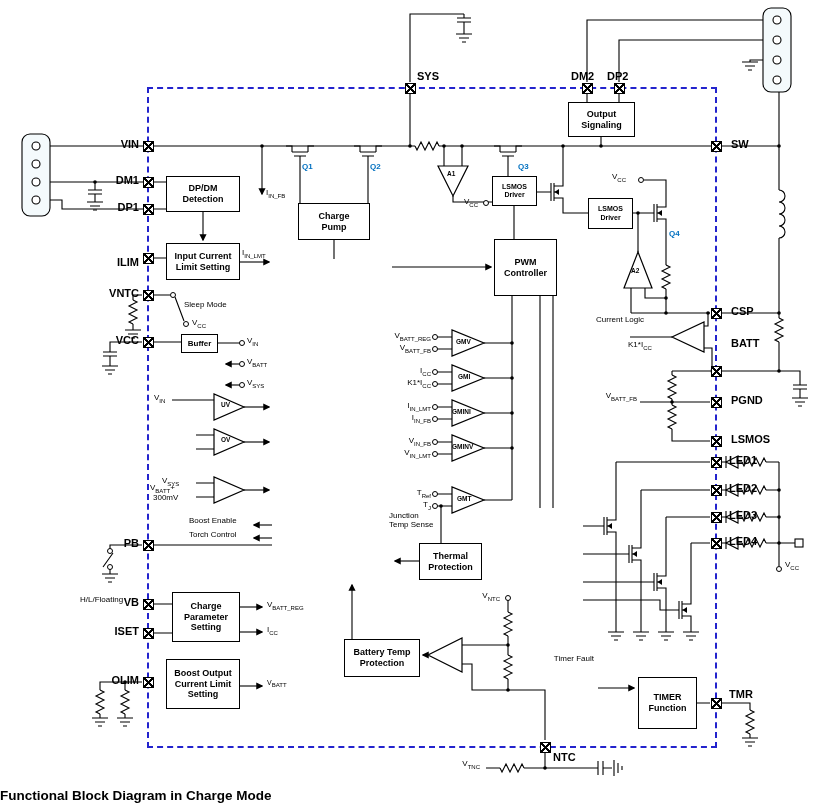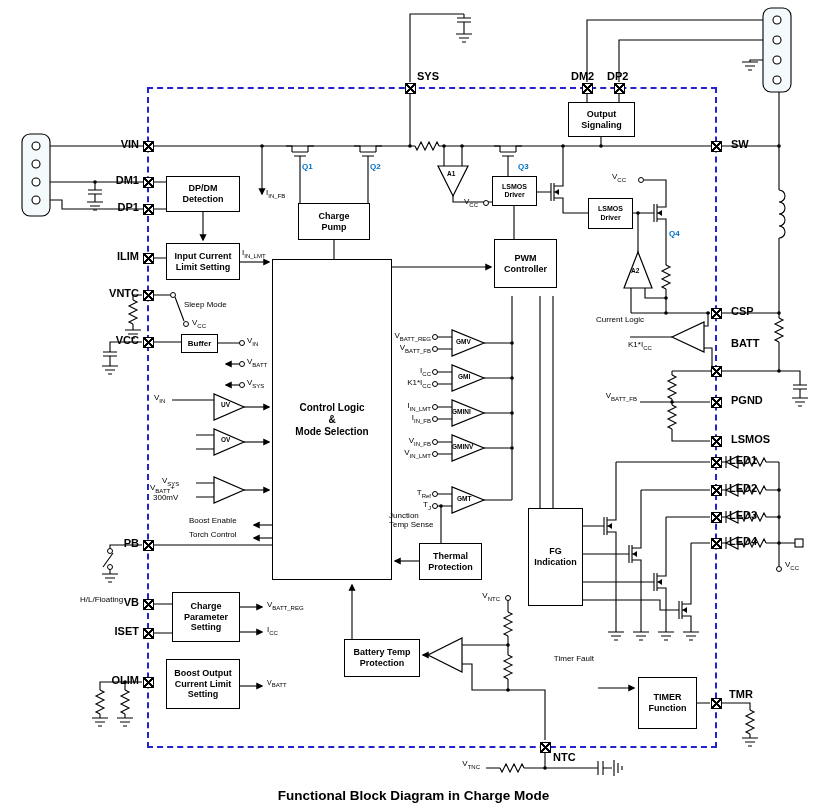--- a/index.html
+++ b/index.html
@@ -11,21 +11,21 @@
 .block{position:absolute;z-index:3;border:1.4px solid #000;background:#fff;display:flex;align-items:center;justify-content:center;text-align:center;font-weight:700;font-size:9px;line-height:1.2;white-space:pre-line}
 .block.sm{font-size:7px}
 .block.lg{font-size:10px}
 .plabel{position:absolute;z-index:4;font-weight:700;font-size:11px;white-space:nowrap}
 .sig{position:absolute;z-index:4;font-size:8px;white-space:pre-line;line-height:1.15;}
 .sig sub{font-size:6px}
 .amp{position:absolute;z-index:4;font-size:6.5px;font-weight:700}
 .fetl{position:absolute;z-index:4;font-size:8px;font-weight:700;color:#0070c0}
 .r{transform:translateX(-100%)}
 .pin{position:absolute;z-index:6;width:11px;height:11px;margin:-5.5px 0 0 -5.5px;border:1.2px solid #000;background:linear-gradient(45deg,transparent 43%,#000 43%,#000 57%,transparent 57%),linear-gradient(135deg,transparent 43%,#000 43%,#000 57%,transparent 57%),#fff}
-.title{position:absolute;z-index:4;left:0;width:100%;top:788px;text-align:center;font-weight:700;font-size:13.5px}
+.title{position:absolute;z-index:4;left:0;width:100%;top:788px;font-weight:700;font-size:13.5px}
 </style>
 </head>
 <body>
 
 <div id="stage">
 
 <div class="boundary"></div>
 
 <svg class="wires" width="827" height="809" viewBox="0 0 827 809">
 <defs>
@@ -278,44 +278,39 @@
         <circle cx="779" cy="569" r="2.5"></circle>
 </g>
 </svg>
 
 <div class="block" style="left:166px;top:176px;width:74px;height:36px">DP/DM
 Detection</div>
 <div class="block" style="left:166px;top:243px;width:74px;height:37px">Input Current
 Limit Setting</div>
 <div class="block" style="left:298px;top:203px;width:72px;height:37px">Charge
 Pump</div>
-<div class="block lg" style="left:272px;top:259px;width:120px;height:321px">Control Logic
-&amp;
-Mode Selection</div>
 <div class="block" style="left:181px;top:334px;width:37px;height:19px;font-size:8px">Buffer</div>
 <div class="block" style="left:172px;top:592px;width:68px;height:50px">Charge
 Parameter
 Setting</div>
 <div class="block" style="left:166px;top:659px;width:74px;height:50px">Boost Output
 Current Limit
 Setting</div>
-<div class="block" style="left:494px;top:239px;width:63px;height:49px">PWM
+<div class="block" style="left:494px;top:239px;width:63px;height:57px">PWM
 Controller</div>
 <div class="block sm" style="left:492px;top:176px;width:45px;height:30px">LSMOS
 Driver</div>
 <div class="block sm" style="left:588px;top:198px;width:45px;height:31px">LSMOS
 Driver</div>
 <div class="block" style="left:568px;top:102px;width:67px;height:35px">Output
 Signaling</div>
 <div class="block" style="left:419px;top:543px;width:63px;height:37px">Thermal
 Protection</div>
 <div class="block" style="left:344px;top:639px;width:76px;height:38px">Battery Temp
 Protection</div>
-<div class="block" style="left:528px;top:508px;width:55px;height:98px">FG
-Indication</div>
 <div class="block" style="left:638px;top:677px;width:59px;height:52px">TIMER
 Function</div>
 
 <div class="amp" style="left:447px;top:170px">A1</div>
 <div class="amp" style="left:631px;top:267px">A2</div>
 <div class="amp" style="left:456px;top:338px">GMV</div>
 <div class="amp" style="left:458px;top:373px">GMI</div>
 <div class="amp" style="left:452px;top:408px">GMINI</div>
 <div class="amp" style="left:452px;top:443px">GMINV</div>
 <div class="amp" style="left:457px;top:495px">GMT</div>
@@ -390,21 +385,21 @@
 <div class="pin" style="left:716px;top:543px"></div>
 <div class="pin" style="left:716px;top:703px"></div>
 <div class="pin" style="left:545px;top:747px"></div>
 
 <div class="plabel" style="left:417px;top:70px">SYS</div>
 <div class="plabel" style="left:571px;top:70px">DM2</div>
 <div class="plabel" style="left:607px;top:70px">DP2</div>
 <div class="plabel r" style="left:139px;top:138px">VIN</div>
 <div class="plabel r" style="left:139px;top:174px">DM1</div>
 <div class="plabel r" style="left:139px;top:201px">DP1</div>
-<div class="plabel r" style="left:139px;top:250px">ILIM</div>
+<div class="plabel r" style="left:139px;top:256px">ILIM</div>
 <div class="plabel r" style="left:139px;top:287px">VNTC</div>
 <div class="plabel r" style="left:139px;top:334px">VCC</div>
 <div class="plabel r" style="left:139px;top:537px">PB</div>
 <div class="plabel r" style="left:139px;top:596px">VB</div>
 <div class="plabel r" style="left:139px;top:625px">ISET</div>
 <div class="plabel r" style="left:139px;top:674px">OLIM</div>
 <div class="plabel" style="left:731px;top:138px">SW</div>
 <div class="plabel" style="left:731px;top:305px">CSP</div>
 <div class="plabel" style="left:731px;top:337px">BATT</div>
 <div class="plabel" style="left:731px;top:394px">PGND</div>

